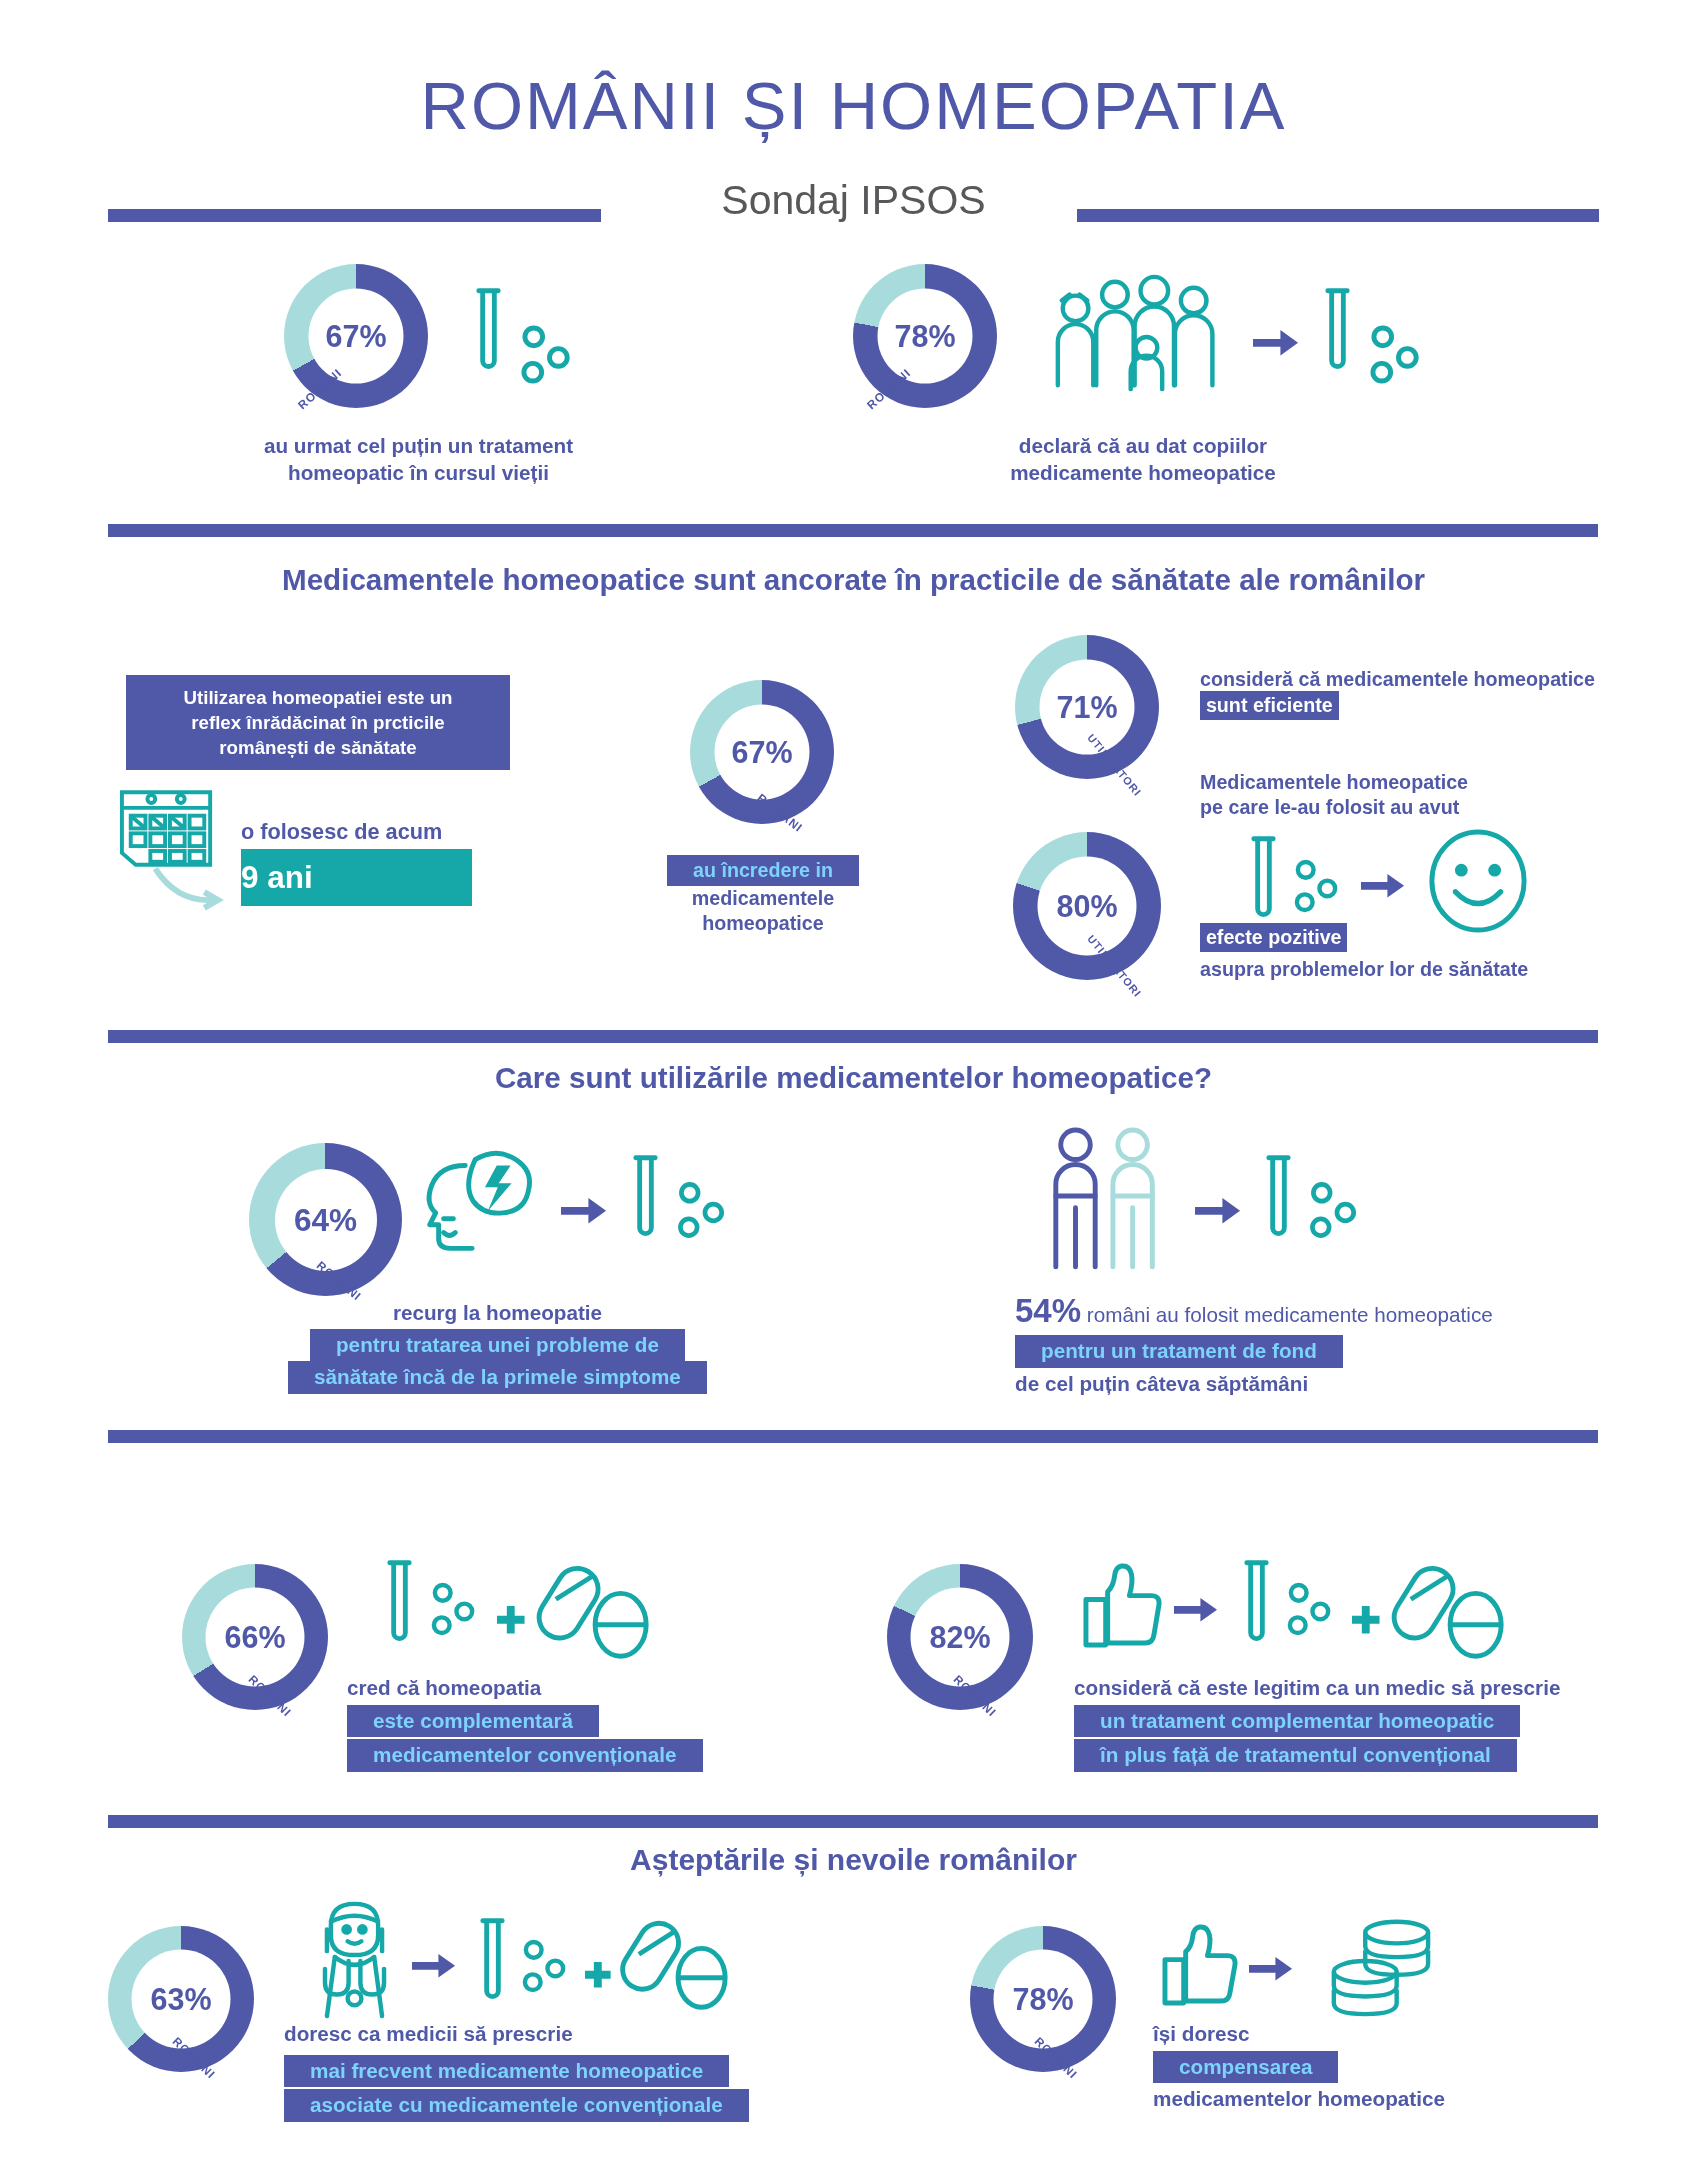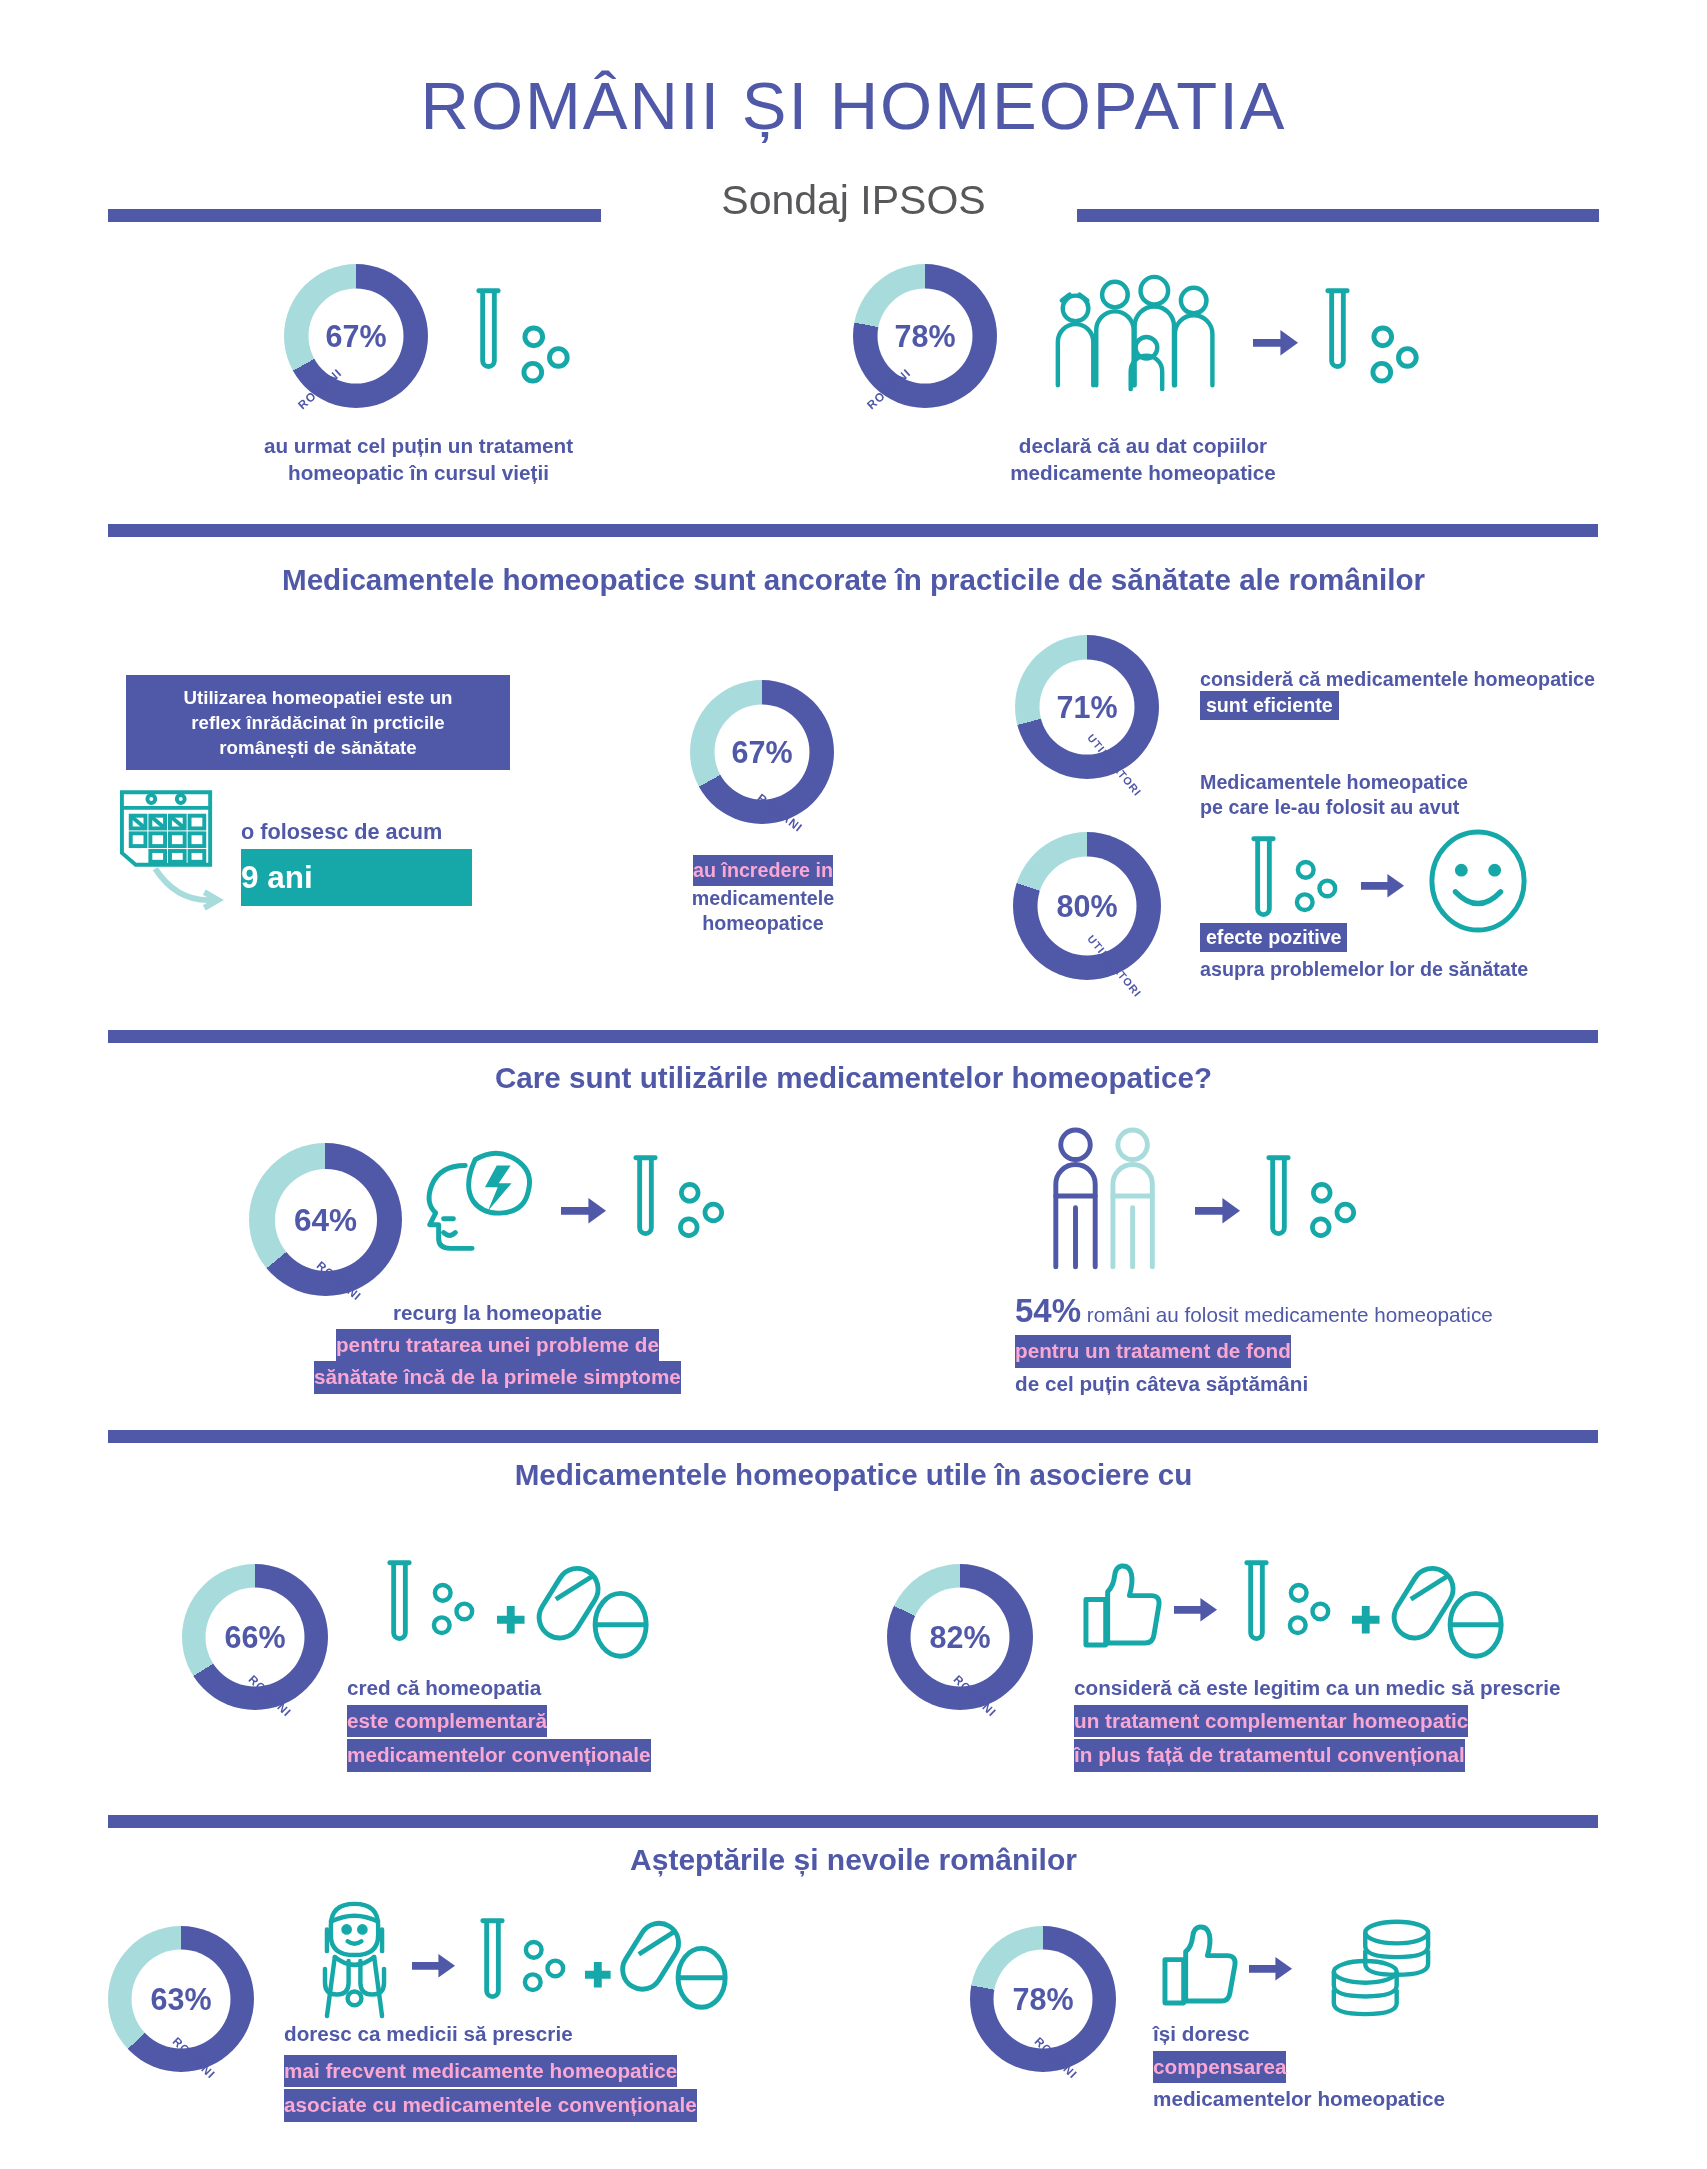--- a/index.html
+++ b/index.html
@@ -65,22 +65,22 @@
   
   .cap{
     position:absolute;color:var(--purple);font-weight:bold;line-height:1.28;
   }
   .cap.center{text-align:center;}
   .hl{
     background:var(--purple);color:#fff;
     padding:2px 5.9px;display:inline-block;
   }
   .boxline{
-    background:var(--purple);color:#f9a8d4;font-weight:bold;
-    display:block;padding:3px 0;width:fit-content;
+    background:var(--purple);color:#7dd3fc;font-weight:bold;
+    display:block;padding:3px 26px;width:fit-content;
   }
   .sect-head{
     position:absolute;width:1707px;left:0;text-align:center;
     color:var(--purple);font-weight:bold;font-size:29.6px;line-height:1.3;
   }
   .bluebox{
     position:absolute;background:var(--purple);color:#fff;
     font-weight:bold;text-align:center;line-height:1.35;
     padding:9.9px 13.8px;
   }
@@ -351,21 +351,20 @@
     <div style="white-space:nowrap;">
       <span style="font-size:33px;font-weight:bold;">54%</span>
       <span style="font-weight:normal;font-size:20.7px;">români au folosit medicamente homeopatice</span>
     </div>
     <span class="boxline" style="margin-top:3px;">pentru un tratament de fond</span>
     <div style="margin-top:3px;">de cel puțin câteva săptămâni</div>
   </div>
 
   <div class="bar bar-full" style="top:1430px;"></div>
   <div class="sect-head" style="top:1456px;font-size:29.6px;">
-    <div>Medicamentele homeopatice utile în asociere cu</div>
   </div>
 
   <div class="donut" style="left:182px;top:1564px;width:146px;height:146px;
               background:conic-gradient(var(--purple) 0% 66%, var(--lightblue) 66% 100%);">
     <div class="hole" style="width:99px;height:99px;"></div>
     <div class="pct" style="font-size:30.5px;">66%</div>
     <div class="ring-label" style="left:61px;top:125px;transform:rotate(44deg);font-size:11.8px;">ROMÂNI</div>
   </div>
   <div class="icon" style="left:382px;top:1556px;">
     <svg width="35" height="99" viewBox="0 0 36 100">

